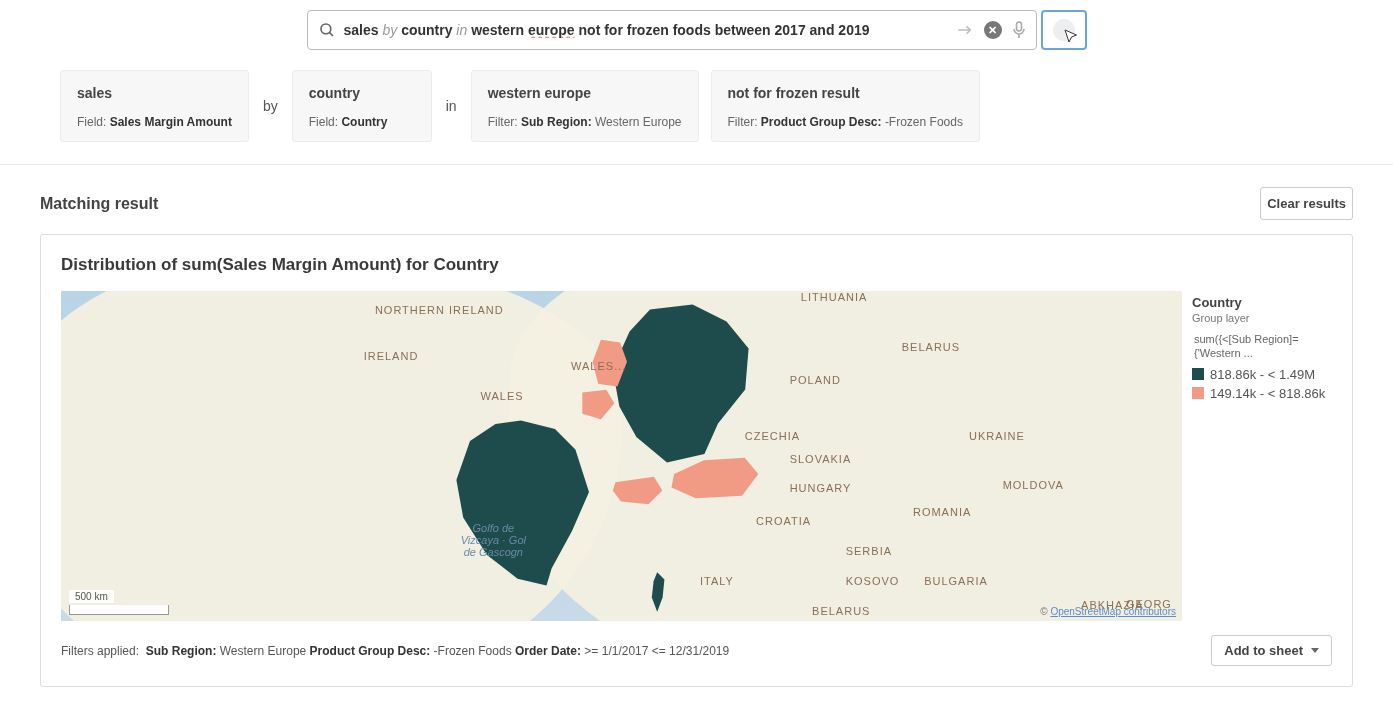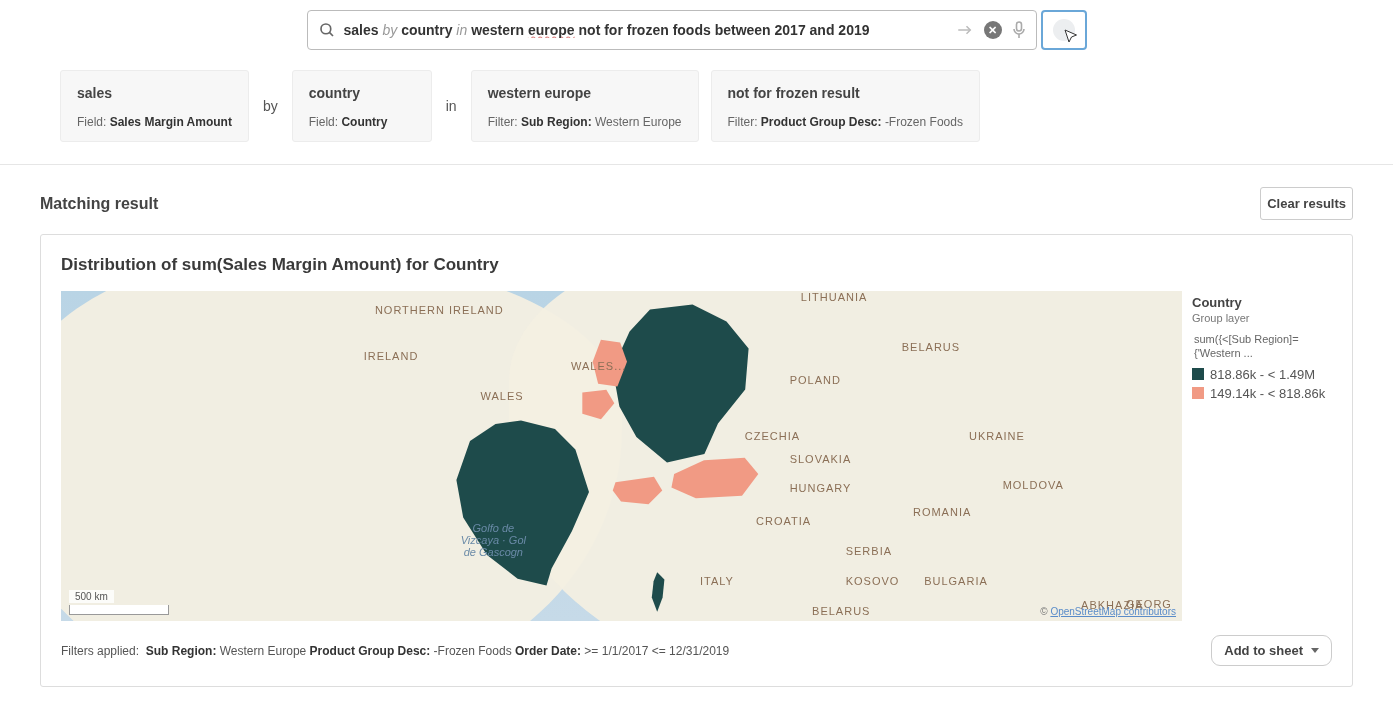--- a/index.html
+++ b/index.html
@@ -137,21 +137,21 @@
 .legend .row { display:flex; align-items:center; gap:6px; font-size:13px; color:#555; margin-bottom:4px;}
 .legend .sw { width:12px; height:12px; flex-shrink:0; }
 
 
 .card-foot {
   display:flex; justify-content:space-between; align-items:center;
   padding-top:14px; font-size:12px; color:#555;
 }
 .card-foot .filters b { color:#333; }
 .add-btn {
-  border:1px solid #ccc; border-radius:9px; background:#fff;
+  border:1px solid #ccc; border-radius:3px; background:#fff;
   padding:7px 12px; font-weight:700; font-size:13px; color:#444; cursor:pointer;
   display:flex; align-items:center; gap:8px;
 }
 .caret-down {
   width:0;height:0;border-left:4px solid transparent;border-right:4px solid transparent;border-top:5px solid #666;
 }
 </style>
 </head>
 <body>
 

